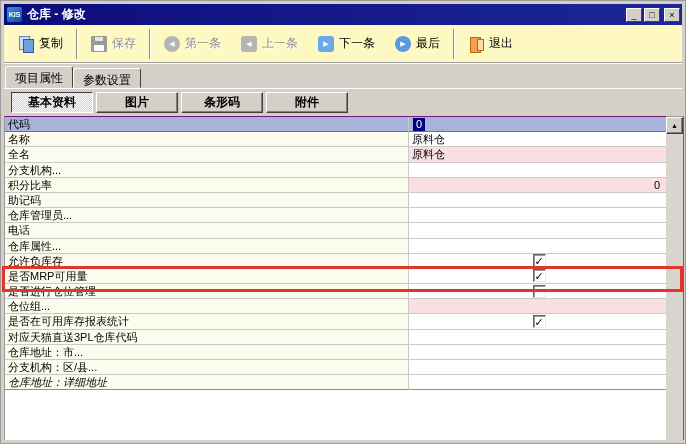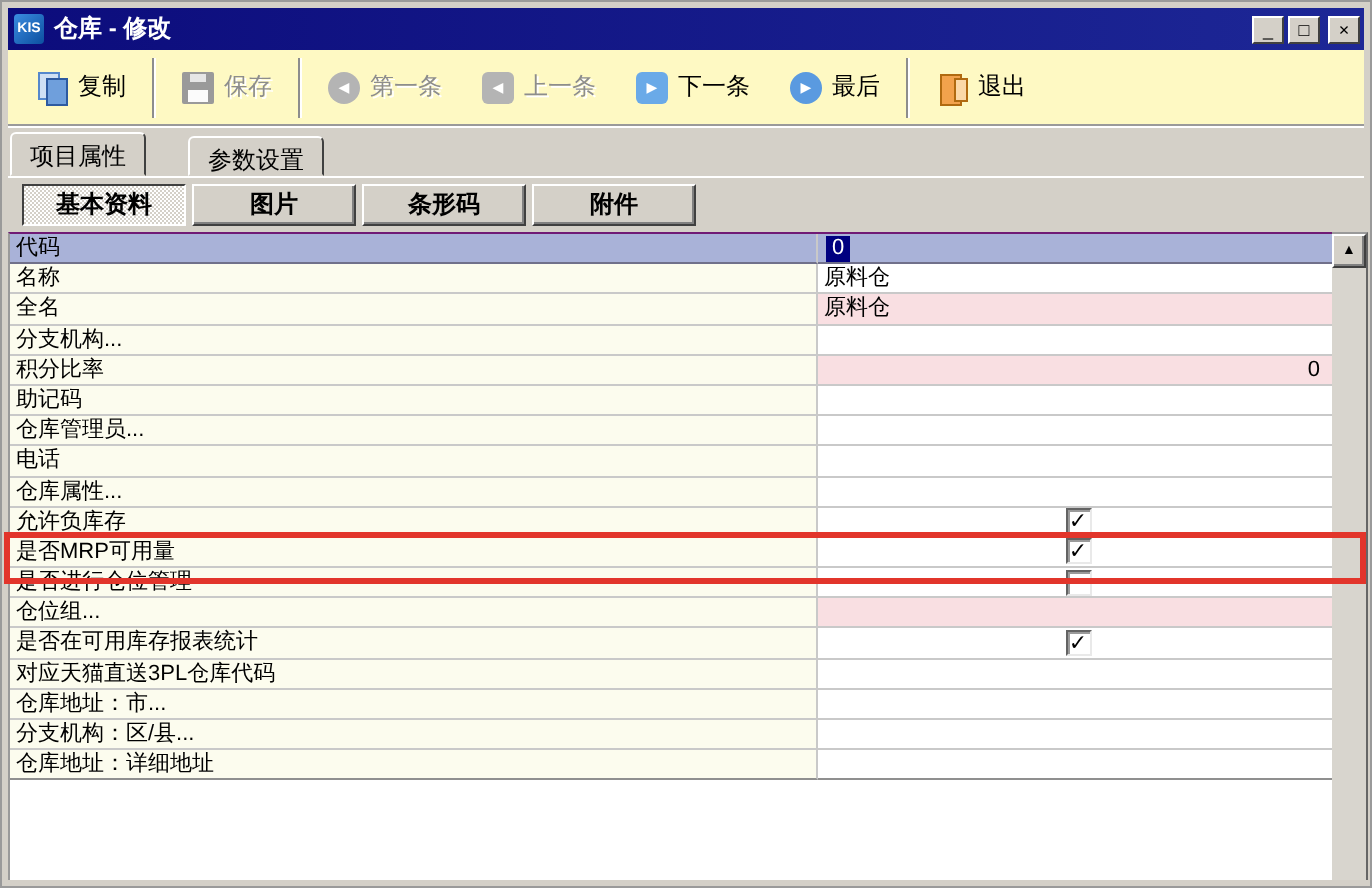--- a/index.html
+++ b/index.html
@@ -48,21 +48,21 @@
   .ic-floppy::after { content:""; position:absolute; bottom:1px; left:3px;
     width:10px; height:6px; background:#fbfbfb; }
   .ic-door::before { content:""; position:absolute; left:2px; top:1px;
     width:9px; height:14px; background:#f2a24c; border:1px solid #b06a10; }
   .ic-door::after { content:""; position:absolute; right:0; top:3px;
     width:5px; height:10px; background:#fbd9a8; border:1px solid #b06a10; }
 
   
   .tabzone { position: absolute; top: 65px; left: 3px; right: 3px; height: 50px;
     background: #d4d0c8; }
-  .tabs { display: flex; padding-left: 1px; height: 22px; align-items: flex-end; gap: 21px; }
+  .tabs { display: flex; padding-left: 1px; height: 22px; align-items: flex-end; }
   .tab { font-size: 12px; padding: 3px 9px 2px 9px; background: #d4d0c8;
     border: 1px solid; border-color: #fff #404040 transparent #fff;
     border-top-left-radius: 3px; border-top-right-radius: 3px;
     height: 20px; margin-top: 2px; white-space: nowrap; }
   .tab.active { height: 22px; margin-top: 0; position: relative; z-index: 2; }
   .tabline { position: absolute; top: 22px; left: 0; right: 0; height: 1px;
     background: #fff; }
   .subtabs { position: absolute; top: 26px; left: 7px; display: flex; gap: 3px; font-weight: bold; }
   .sbtn { width: 82px; height: 21px; font-size: 12px; text-align: center;
     line-height: 19px; background: #d4d0c8; white-space: nowrap;
@@ -79,21 +79,21 @@
   .cell { height: 100%; font-size: 11px; line-height: 14px; color: #000;
     overflow: hidden; white-space: nowrap; border-bottom: 1px solid #c9c9c9; }
   .lbl { width: 404px; background: #fcfcee; padding-left: 3px;
     border-right: 1px solid #c9c9c9; }
   .val { width: 257px; background: #fff; padding-left: 3px;
     display: flex; align-items: center; }
   .val.pink { background: #f9dfe2; }
   .val.right { justify-content: flex-end; padding-right: 6px; }
   .row.selected .lbl, .row.selected .val { background: #a9b2d8;
     border-bottom-color: #70708a; }
-  .row:last-child .cell { border-bottom-color: #8f8f8f; }
+  .row:last-child .cell { border-bottom-color: #8f8f8f; font-style: italic; }
   .chip { background: #000080; color: #fff; font-size: 11px; line-height: 13px;
     height: 13px; padding: 0 3px; margin-left: 1px; }
   .cb { width: 13px; height: 13px; background: #fff; margin: 0 auto;
     border: 1px solid; border-color: #636363 #e9e9e9 #e9e9e9 #636363;
     box-shadow: inset 1px 1px 0 #9a9a9a;
     display: flex; align-items: center; justify-content: center;
     font-size: 11px; font-weight: bold; color: #000; }
   .valtxt { display: inline-block; }
 
   

